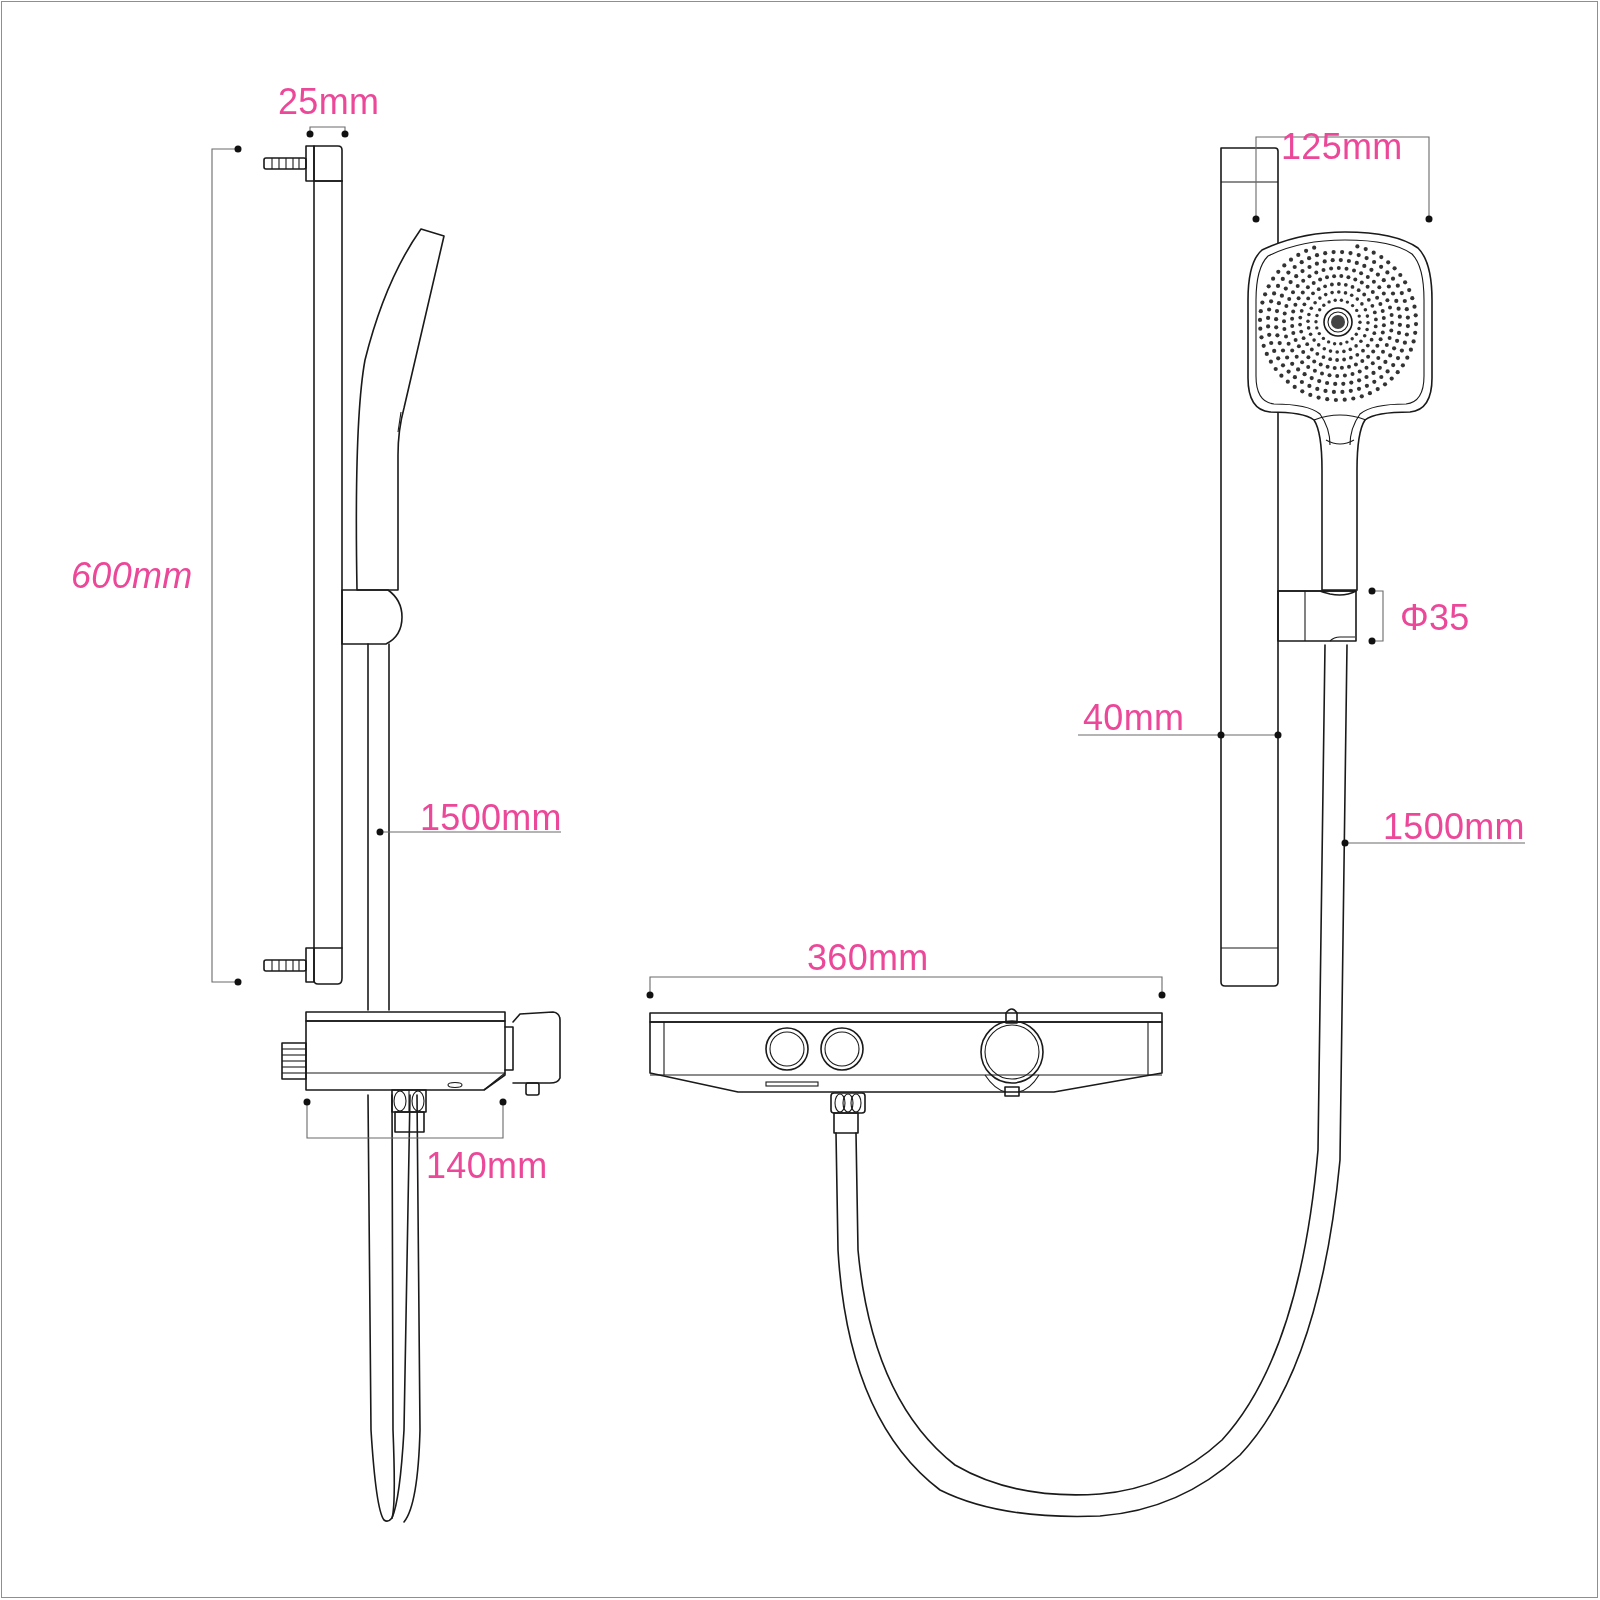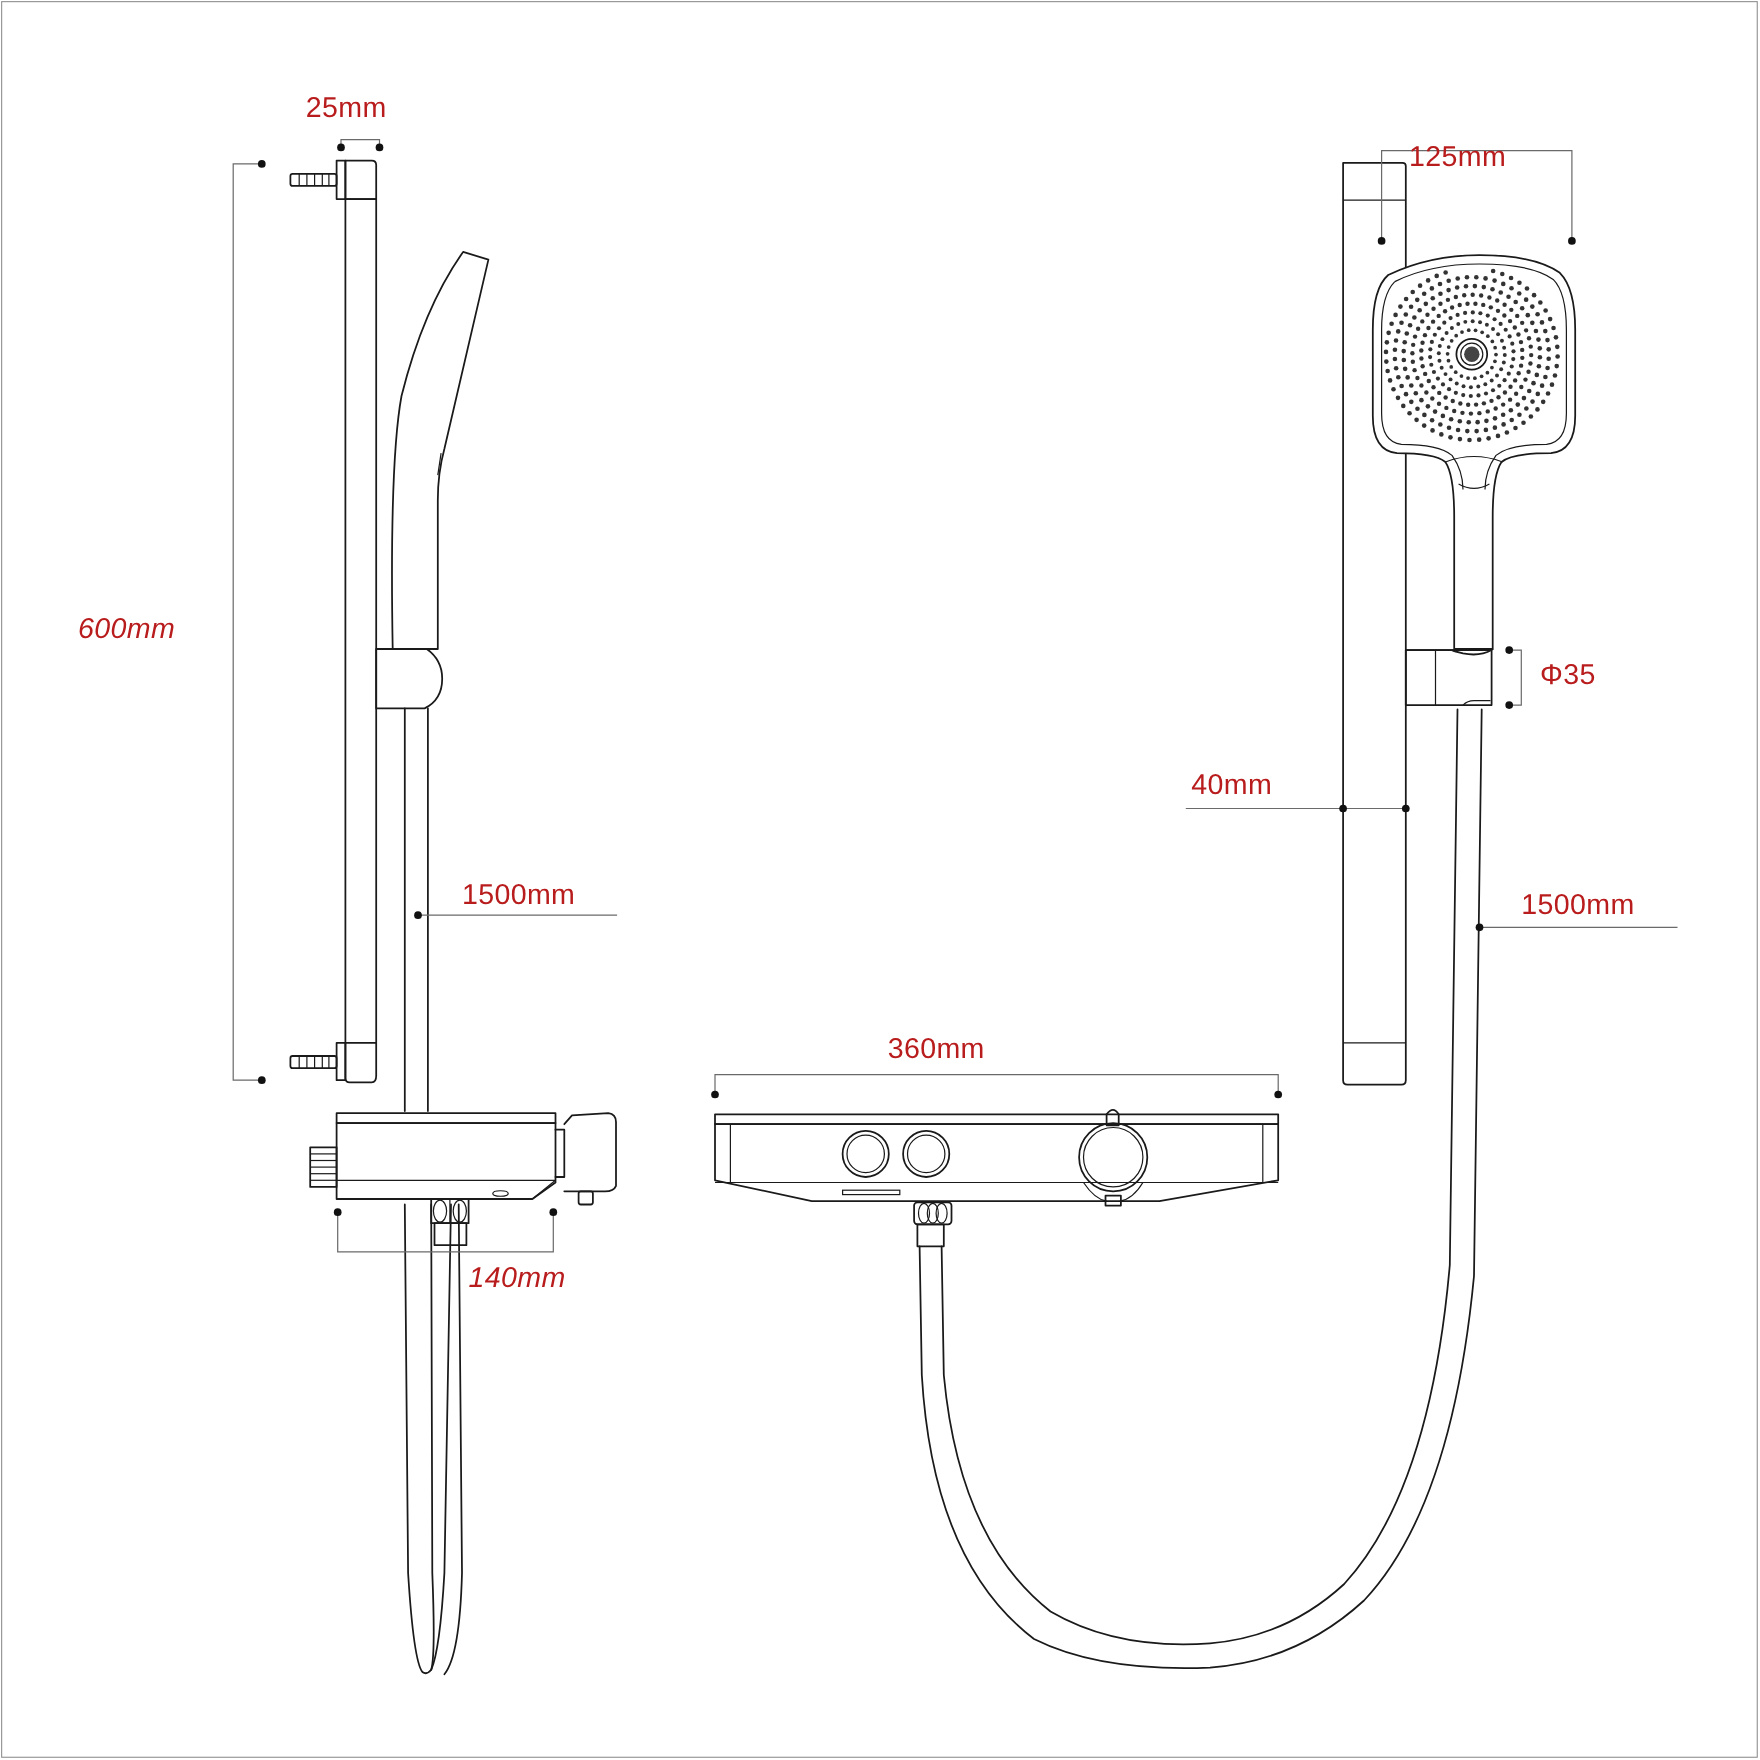--- a/index.html
+++ b/index.html
@@ -5,21 +5,21 @@
   html, body { margin: 0; padding: 0; background: #ffffff; }
   body { width: 1600px; height: 1600px; overflow: hidden; position: relative; font-family: "Liberation Sans", "DejaVu Sans", sans-serif; }
   .frame { position: absolute; left: 1px; top: 1px; width: 1597px; height: 1597px; border: 1.5px solid #8f8f8f; box-sizing: border-box; }
   svg.drawing { position: absolute; left: 0; top: 0; width: 1600px; height: 1600px; }
   svg .o { fill: none; stroke: #1a1a1a; stroke-width: 1.6; stroke-linejoin: round; stroke-linecap: round; }
   svg .ot { fill: none; stroke: #1a1a1a; stroke-width: 1.1; }
   svg .dim { fill: none; stroke: #6a6a6a; stroke-width: 1.1; }
   svg .dot { fill: #111; }
   svg .wf { fill: #ffffff; stroke: #1a1a1a; stroke-width: 1.6; }
   svg .nozzle { fill: #333; }
-  .lbl { position: absolute; font-family: "Liberation Sans", "DejaVu Sans", sans-serif; font-size: 26px; color: #b91c1c; white-space: nowrap; line-height: 1; letter-spacing: 0.3px; text-align: center; }
+  .lbl { position: absolute; font-family: "Liberation Sans", "DejaVu Sans", sans-serif; font-size: 36px; color: #ec4899; white-space: nowrap; line-height: 1; letter-spacing: 0.3px; text-align: center; }
 </style>
 </head>
 <body>
 
 <div class="frame"></div>
 
 <svg class="drawing" viewBox="0 0 1600 1600" xmlns="http://www.w3.org/2000/svg">
 
   <g>
 
@@ -553,18 +553,18 @@
     <g>
       <line class="dim" x1="1345" y1="843" x2="1525" y2="843"></line>
       <circle class="dot" cx="1345" cy="843" r="3.5"></circle>
     </g>
   </g>
 </svg>
 
 <div class="lbl" style="left:278px; top:84px;">25mm</div>
 <div class="lbl" style="left:71px; top:558px;font-style:italic;">600mm</div>
 <div class="lbl" style="left:420px; top:800px;">1500mm</div>
-<div class="lbl" style="left:426px; top:1148px;font-style:italic;">140mm</div>
+<div class="lbl" style="left:426px; top:1148px;">140mm</div>
 <div class="lbl" style="left:807px; top:940px;">360mm</div>
 <div class="lbl" style="left:1281px; top:98px;margin-top:31px;">125mm</div>
 <div class="lbl" style="left:1400px; top:600px;">Φ35</div>
 <div class="lbl" style="left:1083px; top:700px;">40mm</div>
 <div class="lbl" style="left:1383px; top:809px;">1500mm</div>
 
 </body></html>

